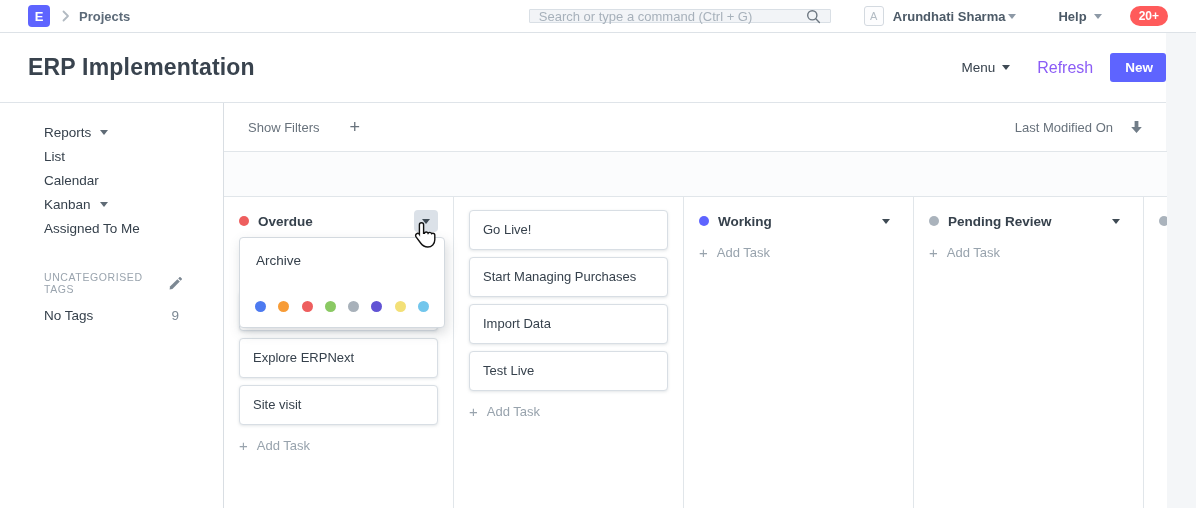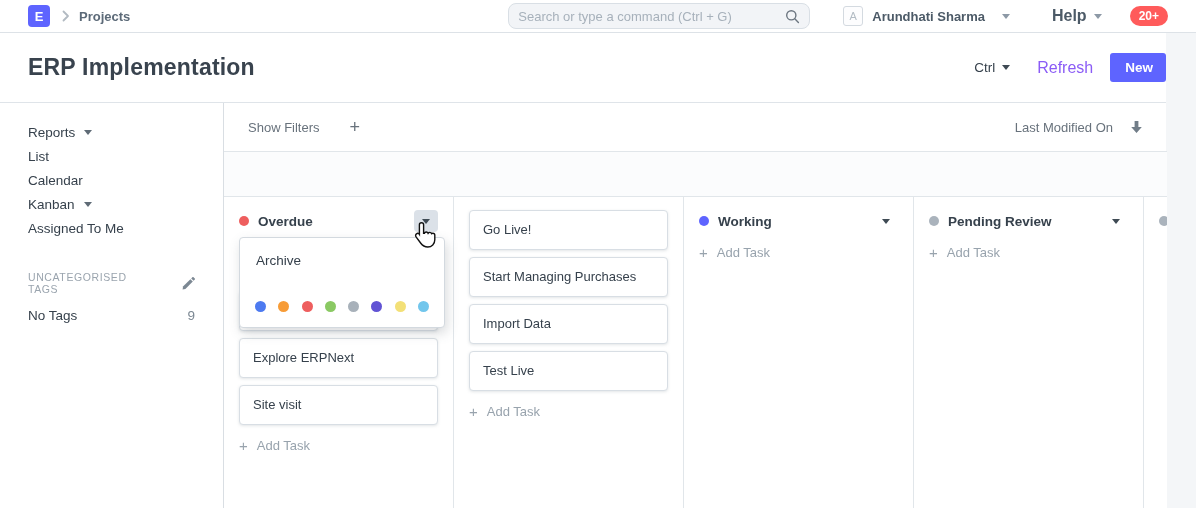--- a/index.html
+++ b/index.html
@@ -4,40 +4,40 @@
 <style>
   * { margin:0; padding:0; box-sizing:border-box; }
   html,body { width:1196px; height:508px; overflow:hidden; }
   body { background:#f4f6f8; font-family:"Liberation Sans", sans-serif; color:#36414c; }
 
   
   .navbar { height:33px; background:#fff; border-bottom:1px solid #dde2e7; display:flex; align-items:center; padding:0 28px; }
   .logo { width:22px; height:22px; border-radius:4px; background:#5e64ff; color:#fff; font-size:13px; font-weight:bold; display:flex; align-items:center; justify-content:center; cursor:pointer; }
   .crumb-chev { margin:0 9px 0 12px; display:flex; }
   .breadcrumb { font-size:13px; font-weight:bold; color:#5c6a78; cursor:pointer; }
-  .nav-search { margin-left:auto; width:302px; height:26px; background:#f2f4f7; border:1px solid #d9dfe5; border-radius:8px; display:flex; align-items:center; padding:0 9px; }
+  .nav-search { margin-left:auto; width:302px; height:14px; background:#f2f4f7; border:1px solid #d9dfe5; border-radius:1px; display:flex; align-items:center; padding:0 9px; }
   .nav-search input { flex:1; border:none; outline:none; background:transparent; font-family:inherit; font-size:13px; color:#555; }
   .nav-search input::placeholder { color:#a7b1bb; }
   .avatar { width:20px; height:20px; border:1px solid #d4dae0; border-radius:3px; background:#fdfdfe; color:#b3bcc4; font-size:11px; display:flex; align-items:center; justify-content:center; margin-left:33px; }
-  .nav-user-name { margin-left:9px; font-size:13px; font-weight:bold; color:#4c5a67; cursor:pointer; display:flex; align-items:center; gap:17px; }
-  .nav-help { margin-left:42px; font-size:16px; font-weight:bold; color:#4c5a67; cursor:pointer; display:flex; align-items:center; gap:7px; }
+  .nav-user-name { margin-left:9px; font-size:13px; font-weight:bold; color:#4c5a67; cursor:pointer; display:flex; align-items:center; gap:3px; }
+  .nav-help { margin-left:42px; font-size:13px; font-weight:bold; color:#4c5a67; cursor:pointer; display:flex; align-items:center; gap:7px; }
   .nav-badge { margin-left:28px; background:#ff5b5b; color:#fff; font-size:12px; font-weight:bold; padding:3px 9px; border-radius:10px; cursor:pointer; }
   .caret { width:0; height:0; border-left:4px solid transparent; border-right:4px solid transparent; border-top:5px solid #8d99a6; display:inline-block; }
   .caret.dark { border-top-color:#3f4a54; }
 
   
   .page-head { width:1166px; height:70px; background:#fff; border-bottom:1px solid #dfe4e9; display:flex; align-items:center; padding-left:28px; }
   .page-title { font-size:23px; font-weight:bold; color:#39434e; flex:1; letter-spacing:.2px; }
   .menu-btn { font-size:13.5px; color:#36414c; display:flex; align-items:center; gap:7px; margin-right:27px; cursor:pointer; }
   .refresh-btn { font-size:16px; color:#8b5cf6; margin-right:17px; cursor:pointer; }
   .new-btn { background:#5e64ff; color:#fff; border:none; font-family:inherit; font-size:13.5px; font-weight:bold; padding:7px 13px; border-radius:3px; cursor:pointer; }
 
   
   .content { display:flex; width:1166px; height:405px; background:#fff; }
-  .sidebar { width:223px; flex-shrink:0; padding:17px 28px 0; }
+  .sidebar { width:223px; flex-shrink:0; padding:17px 44px 0; }
   .side-item { font-size:13.5px; color:#36414c; height:24px; display:flex; align-items:center; gap:9px; cursor:pointer; }
   .tags-header { margin-top:31px; font-size:10.5px; color:#9aa4ae; letter-spacing:.6px; display:flex; align-items:center; gap:26px; }
   .tag-row { margin-top:13px; font-size:13.5px; color:#36414c; display:flex; align-items:center; cursor:pointer; }
   .tag-count { margin-left:auto; color:#7c8893; }
 
   .main { flex:1; border-left:1px solid #d9dee3; display:flex; flex-direction:column; }
   .filter-bar { height:49px; border-bottom:1px solid #e1e6ea; display:flex; align-items:center; padding:0 24px; }
   .show-filters { font-size:13px; color:#68727c; cursor:pointer; }
   .add-filter { font-size:18px; color:#68727c; margin-left:30px; cursor:pointer; line-height:1; }
   .sort-area { margin-left:auto; display:flex; align-items:center; }
@@ -100,21 +100,21 @@
   <div class="nav-help">
     <span>Help</span>
     <span class="caret"></span>
   </div>
   <span class="nav-badge" style="background-color: rgb(255, 91, 91);">20+</span>
 </div>
 
 <div class="page-head">
   <h1 class="page-title">ERP Implementation</h1>
   <div class="menu-btn">
-    <span>Ctrl</span>
+    <span>Menu</span>
     <span class="caret dark"></span>
   </div>
   <div class="refresh-btn">Refresh</div>
   <button class="new-btn" style="background-color: rgb(94, 100, 255); padding-left: 15px;">New</button>
 </div>
 
 <div class="content">
 
   <div class="sidebar">
     <div class="side-item">

